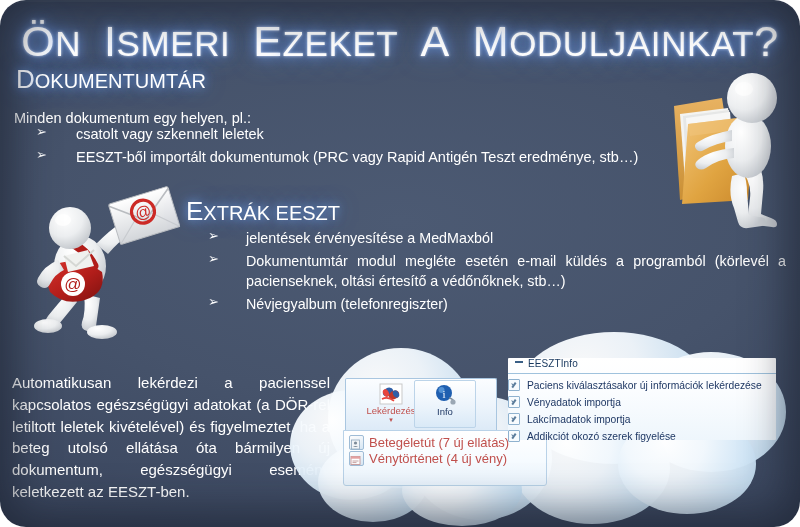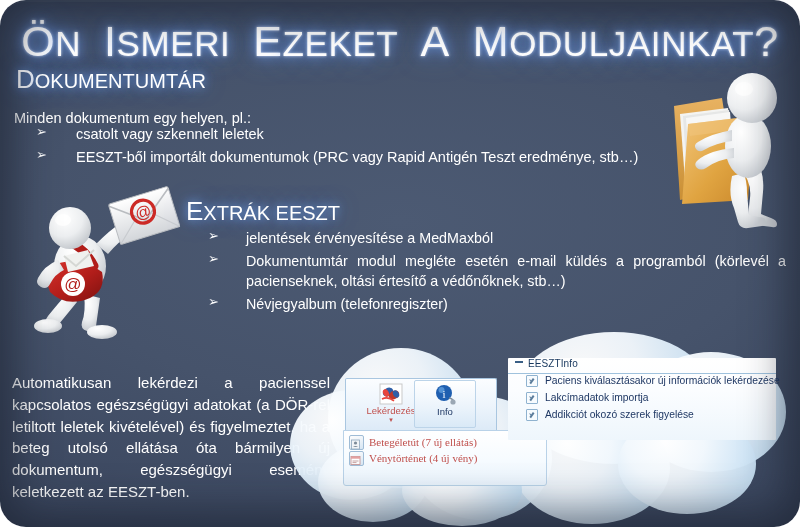--- a/index.html
+++ b/index.html
@@ -88,33 +88,33 @@
 
   .menu{
     position:absolute;left:-2px;top:52px;width:204px;height:56px;
     background:linear-gradient(180deg,#ffffff 0%,#f6fbff 55%,#e9f3fc 100%);
     border:1px solid #b9d2e8;border-radius:0 3px 3px 3px;box-sizing:border-box;
     padding:3px 0 0 0;
   }
   .mitem{display:flex;align-items:center;height:16px;padding-left:5px;}
   .micon{width:13px;height:13px;margin-right:5px;border:1px solid #9fbcd6;border-radius:2px;
          background:linear-gradient(160deg,#fdfdfd,#d6e6f3);position:relative;flex:0 0 auto;}
-  .mtxt{font-size:11px;color:#c0504d;white-space:nowrap;font-family:Liberation Serif, serif;}
+  .mtxt{font-size:13px;color:#c0504d;white-space:nowrap;font-family:Liberation Sans, sans-serif;}
 
   
   .panel{
     position:absolute;left:508px;top:358px;width:268px;height:82px;
     background:linear-gradient(180deg,#ffffff 0%,#fbfdff 40%,#eef6fc 100%);
     border-radius:1px;
   }
   .ptitle{display:flex;align-items:flex-start;height:15px;padding-left:7px;border-bottom:1px solid #9fc2dd;}
   .pminus{width:8px;height:8px;margin-right:5px;position:relative;}
   .pminus::before{content:"";position:absolute;left:0;top:3px;width:8px;height:1.6px;background:#3a5f86;}
   .ptitle span.t{font-size:10px;color:#17375e;font-family:"Liberation Sans",sans-serif;letter-spacing:.1px;}
-  .pitem{display:flex;align-items:flex-start;height:16px;padding-left:18px;margin-top:1px;}
+  .pitem{display:flex;align-items:flex-end;height:16px;margin-top:1px;}
   .cbx{width:10px;height:10px;margin-right:7px;border:1px solid #8fb2cf;background:#f7fbfe;
        position:relative;flex:0 0 auto;border-radius:1px;}
   .cbx::after{content:"";position:absolute;left:2px;top:4px;width:3px;height:1.4px;background:#5b7c9b;transform:rotate(45deg);}
   .cbx::before{content:"";position:absolute;left:3.6px;top:2px;width:1.5px;height:6px;background:#5b7c9b;transform:rotate(35deg);}
   .pitxt{font-size:10.3px;color:#1f3864;white-space:nowrap;font-family:"Liberation Sans",sans-serif;}
 
   
   .fig{position:absolute;}
   #fig-folder{left:636px;top:64px;width:160px;height:175px;}
   #fig-mail{left:18px;top:182px;width:175px;height:170px;}
@@ -337,20 +337,24 @@
     <div class="ptitle">
       <span class="pminus"></span>
       <span class="t">EESZTInfo</span>
     </div>
     <div class="pitem">
       <span class="cbx"></span>
       <span class="pitxt">Paciens kiválasztásakor új információk lekérdezése</span>
     </div>
     <div class="pitem">
       <span class="cbx"></span>
+      <span class="pitxt">Vényadatok importja</span>
+    </div>
+    <div class="pitem">
+      <span class="cbx"></span>
       <span class="pitxt">Lakcímadatok importja</span>
     </div>
     <div class="pitem">
       <span class="cbx"></span>
       <span class="pitxt">Addikciót okozó szerek figyelése</span>
     </div>
   </div>
 
   <div class="edge-mask"></div>
 </div>

